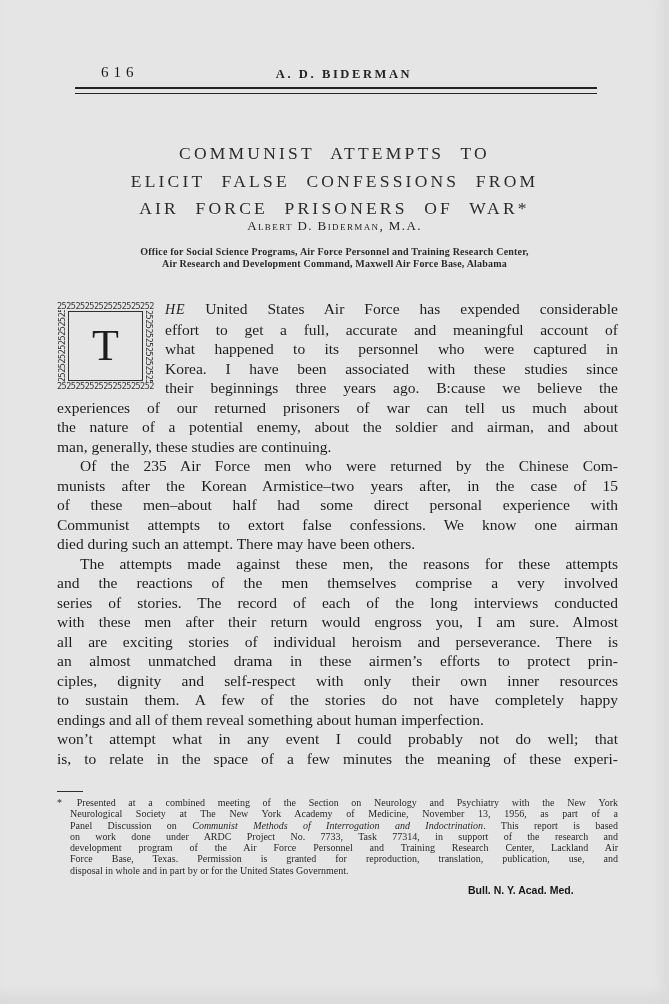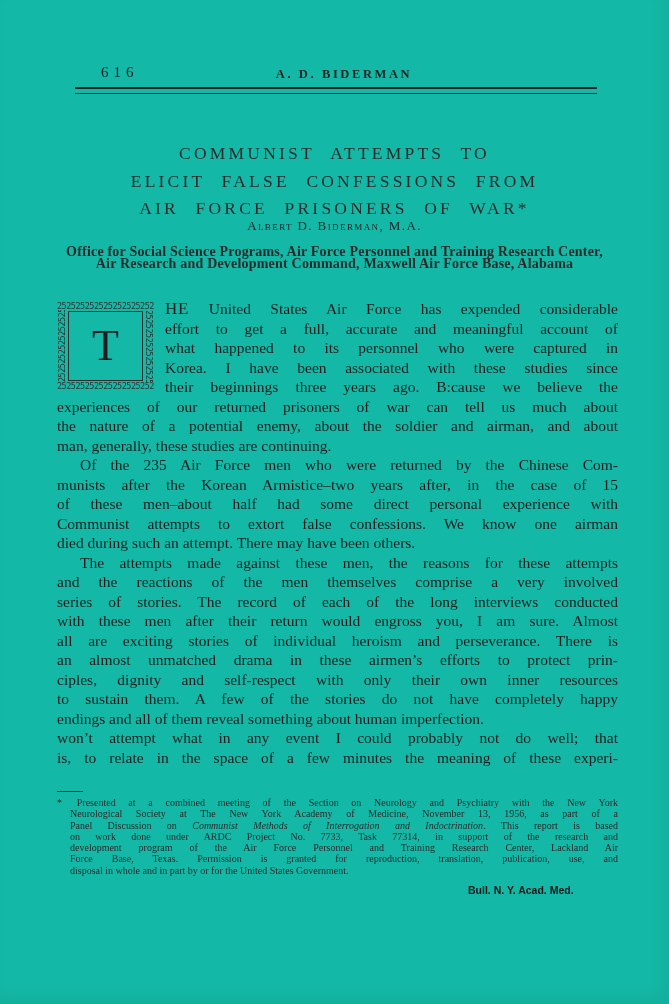--- a/index.html
+++ b/index.html
@@ -1,42 +1,42 @@
 <!DOCTYPE html>
 <html><head>
 <meta charset="utf-8">
 <style>
   html,body{margin:0;padding:0;}
   body{width:669px;height:1004px;background:#ffffff;overflow:hidden;
        font-family:"Liberation Serif", serif;color:#202020;}
-  .page{position:relative;width:669px;height:1004px;background:#14b8a6;
+  .page{position:relative;width:669px;height:1004px;background:#e5e5e5;
         box-shadow:inset -7px -9px 14px rgba(0,0,0,0.05);}
 
   
   .pgnum{position:absolute;top:64px;left:101px;font-size:15px;letter-spacing:5px;color:#1d1d1d;}
   .runhead{position:absolute;top:67px;left:0;width:640px;text-align:center;
            font-size:12.5px;letter-spacing:2.6px;font-weight:bold;color:#242424;padding-left:24px;}
   .double-rule{position:absolute;top:87px;left:75px;width:522px;height:4px;
                border-top:2.2px solid #242424;border-bottom:1px solid #242424;}
 
   
   .title{position:absolute;top:140px;left:54px;width:561px;text-align:center;
          font-size:17.5px;letter-spacing:3.2px;word-spacing:9px;line-height:27.5px;color:#2c2c2c;}
   .author{position:absolute;top:218px;left:54px;width:561px;text-align:center;
           font-variant:small-caps;font-size:13px;letter-spacing:1.4px;color:#242424;}
   .affil{position:absolute;top:246px;left:54px;width:561px;text-align:center;
-         font-size:14px;line-height:11.6px;font-weight:600;letter-spacing:0.2px;color:#2b2b2b;}
+         font-size:10px;line-height:11.6px;font-weight:600;letter-spacing:0.2px;color:#2b2b2b;}
 
   
   .bodytext{position:absolute;top:299px;left:57px;width:561px;
             font-size:15.5px;line-height:19.5px;color:#1e1e1e;}
   .bl{text-align:justify;text-align-last:justify;}
   .bl.end{text-align-last:left;}
   .bl.ind{text-indent:23px;}
-  .lead{font-size:17px;letter-spacing:0.8px;}
+  .lead{font-size:14px;letter-spacing:0.8px;font-style:italic;}
 
   
   .dropbox{float:left;width:97px;height:90px;margin:2px 11px 4px 0;position:relative;}
   .mea{position:absolute;font-family:"DejaVu Sans Mono", monospace;font-size:8.5px;
        line-height:10px;letter-spacing:-0.5px;color:#333;overflow:hidden;white-space:nowrap;}
   .mea-t{top:0;left:0;right:0;height:10px;}
   .mea-b{bottom:0;left:0;right:0;height:10px;}
   .mea-l{left:0;top:9px;bottom:9px;width:10px;writing-mode:vertical-rl;transform:rotate(180deg);}
   .mea-r{right:0;top:9px;bottom:9px;width:10px;writing-mode:vertical-rl;}
   .inner-sq{position:absolute;left:11px;right:11px;top:10px;bottom:10px;

